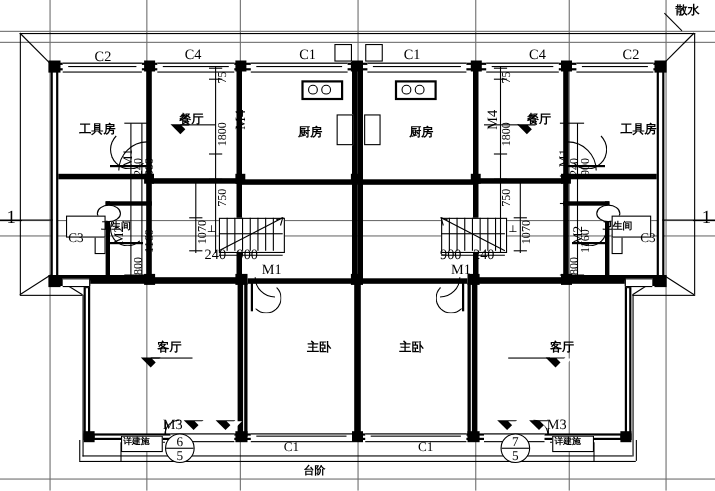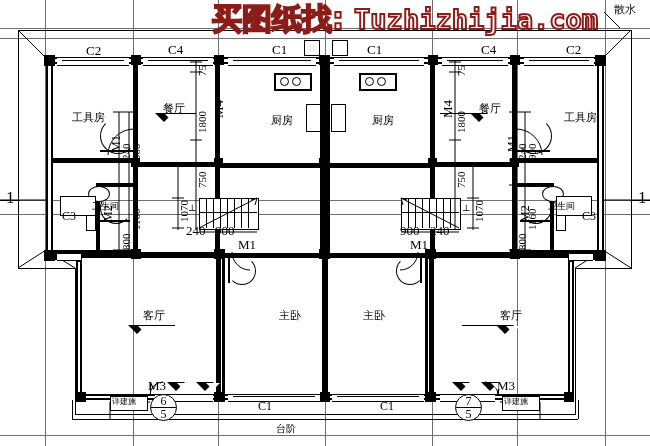--- a/index.html
+++ b/index.html
@@ -10,21 +10,21 @@
   
   .ln{position:absolute;background:#000;}            
   .hl{height:1px;}
   .vl{width:1px;}
   .gl{position:absolute;background:#6f6f6f;}          
   .wall{position:absolute;background:#000;}           
   .cav{position:absolute;background:#fff;}            
   .win{position:absolute;background:#fff;border-top:1px solid #000;border-bottom:1px solid #000;}
   .col{position:absolute;background:#000;}            
   .txt{position:absolute;color:#000;white-space:nowrap;line-height:1;}
-  .cn{font-family:"DejaVu Sans","Liberation Sans",sans-serif;font-weight:400;}
+  .cn{font-family:"DejaVu Sans","Liberation Sans",sans-serif;font-weight:700;}
   .lat{font-family:"Liberation Serif","DejaVu Serif",serif;}
   .vtxt{transform-origin:0 0;transform:rotate(-90deg);}
 
   
   .arc{position:absolute;border:1px solid #000;border-radius:50%;
        border-right-color:transparent;border-top-color:transparent;}
   .arc2{position:absolute;border:1px solid #000;border-radius:50%;
        border-left-color:transparent;border-top-color:transparent;}
   .leaf{position:absolute;background:#000;}
 
@@ -441,18 +441,14 @@
     <div class="bn top">7</div>
     <div class="bl"></div>
     <div class="bn bot">5</div>
   </div>
 
   <div class="secnum" style="left:6px;top:188px;">1</div>
   <div class="secnum" style="left:638px;top:188px;">1</div>
 
   <div class="txt cn" style="left:614px;top:4px;font-size:11px;">散水</div>
 
-  <div id="wm">
-    <span class="wcn">买图纸找:</span>
-    <span class="wlat">Tuzhizhijia.com</span>
-  </div>
 
 </div>
 
 </body></html>

